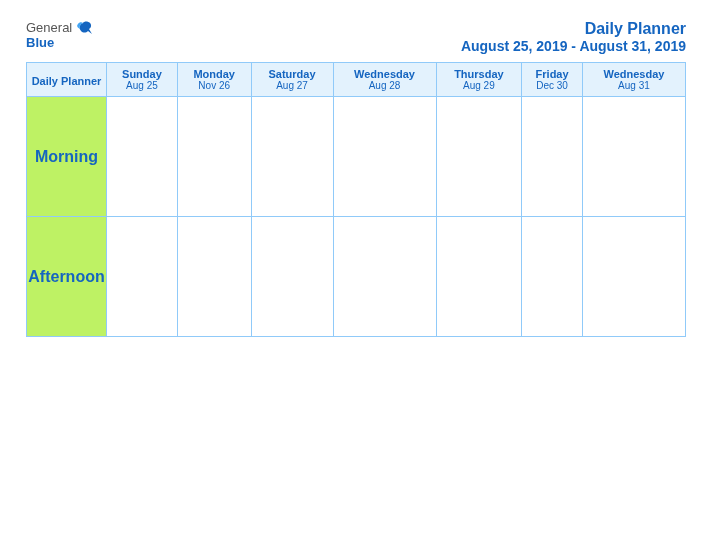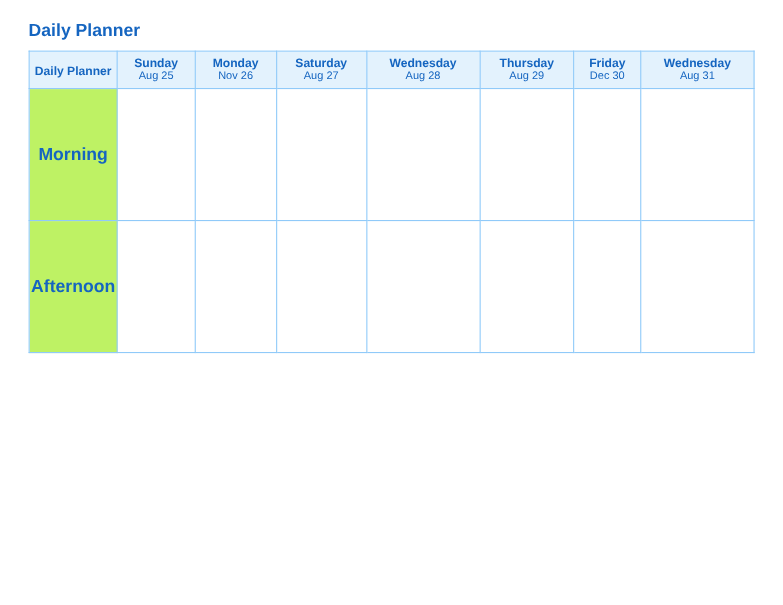--- a/index.html
+++ b/index.html
@@ -110,22 +110,33 @@
     }
     .first-col-header {
       width: 80px;
     }
   </style>
 </head>
 <body>
 
 <div class="page">
   <div class="header">
+    <div class="logo-area">
+      <div class="logo-text">
+        <span class="logo-general">General</span>
+        <svg class="logo-icon" viewBox="0 0 18 14" xmlns="http://www.w3.org/2000/svg">
+          <path d="M9 2 C10 0, 14 0, 16 2 C18 4, 17 7, 15 8 L18 13 L14 10 C12 12, 9 12, 7 10 C5 8, 5 5, 7 3 Z" fill="#1565c0"></path>
+          <path d="M4 3 C5 1, 8 1, 9 2 C7 3, 5 5, 6 8 C4 7, 2 5, 4 3 Z" fill="#42a5f5"></path>
+        </svg>
+      </div>
+      <span class="logo-blue">Blue</span>
+    </div>
     <div class="title-area">
       <div class="title-main">Daily Planner</div>
+      <div class="title-sub">August 25, 2019 - August 31, 2019</div>
     </div>
   </div>
 
   <table class="calendar-table">
     <thead>
       <tr class="header-row">
         <th class="first-col-header">
           <span class="col-label">Daily Planner</span>
         </th>
         <th>

